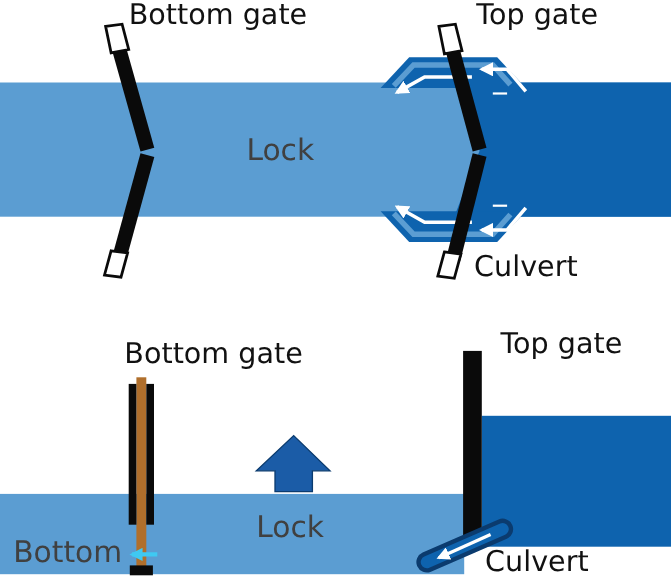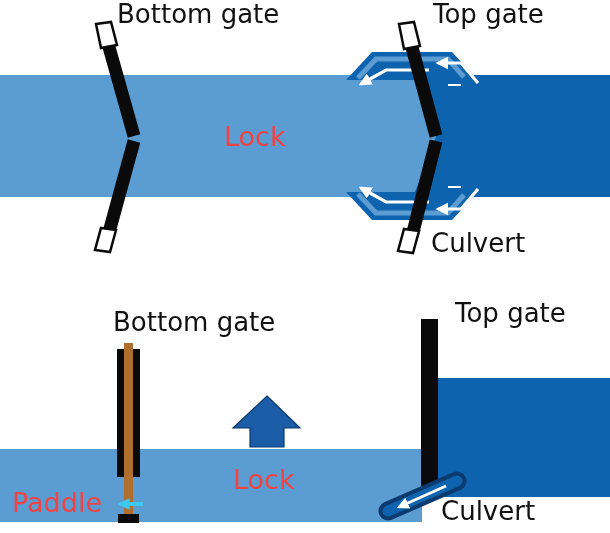--- a/index.html
+++ b/index.html
@@ -3,21 +3,21 @@
 <meta charset="utf-8">
 <style>
   html,body{margin:0;padding:0;background:#ffffff;}
   #stage{
     position:relative;width:610px;height:533px;background:#ffffff;overflow:hidden;
     font-family:"DejaVu Sans","Liberation Sans",sans-serif;
   }
   #art{position:absolute;left:0;top:0;}
   .lbl{position:absolute;white-space:nowrap;line-height:1.05;}
   .lbl-black{color:#111111;font-size:26px;}
-  .lbl-navy{color:#ef4444;font-size:27px;}
+  .lbl-navy{color:#404040;font-size:27px;}
 </style>
 </head>
 <body>
 
 <div id="stage">
 
   <svg id="art" width="610" height="533" viewBox="0 0 610 533">
     <defs>
       <marker id="aw" viewBox="0 0 10 10" refX="8" refY="5" markerWidth="4" markerHeight="4" orient="auto">
         <path d="M0,0 L10,5 L0,10 Z" fill="#FFFFFF"></path>
@@ -79,16 +79,16 @@
   <div class="lbl lbl-navy" style="left:224px;top:123px;">Lock</div>
 
   <div class="lbl lbl-black" style="left:431px;top:230px;">Culvert</div>
 
   <div class="lbl lbl-black" style="left:113px;top:309px;">Bottom gate</div>
 
   <div class="lbl lbl-black" style="left:455px;top:300px;">Top gate</div>
 
   <div class="lbl lbl-navy" style="left:233px;top:466px;">Lock</div>
 
-  <div class="lbl lbl-navy" style="left:12px;top:489px;">Paddle</div>
+  <div class="lbl lbl-navy" style="left:12px;top:489px;">Bottom</div>
 
   <div class="lbl lbl-black" style="left:441px;top:498px;">Culvert</div>
 </div>
 
 </body></html>

